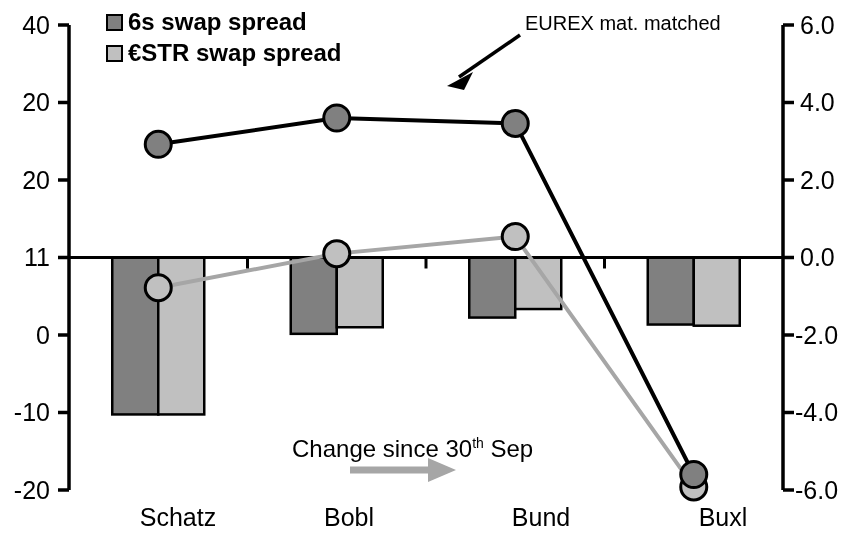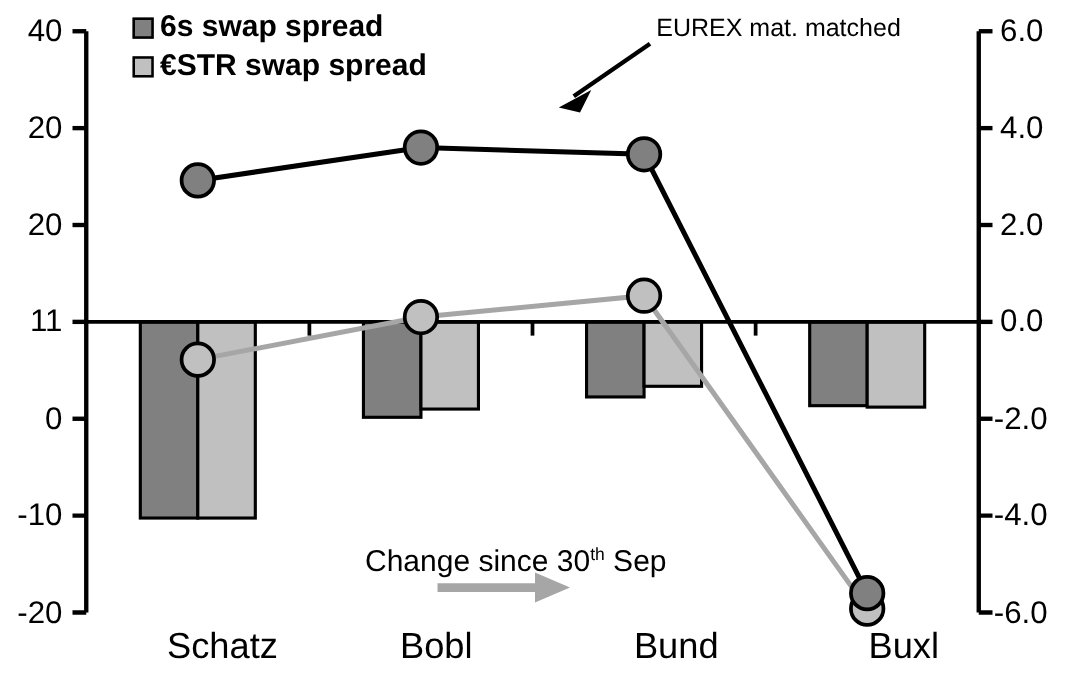--- a/index.html
+++ b/index.html
@@ -5,21 +5,21 @@
   html,body{margin:0;padding:0;background:#ffffff;}
   body{width:852px;height:539px;overflow:hidden;
        font-family:"Liberation Sans","DejaVu Sans",sans-serif;
        color:#000;}
   #chart-root{position:relative;width:852px;height:539px;padding-left:35px;}
 
   .tick-label{position:absolute;font-size:25px;line-height:25px;color:#000;white-space:nowrap;}
   .tick-label.left{text-align:right;}
   .tick-label.right{text-align:left;}
 
-  .cat-label{position:absolute;font-size:29px;line-height:25px;text-align:center;white-space:nowrap;}
+  .cat-label{position:absolute;font-size:25px;line-height:25px;text-align:center;white-space:nowrap;}
 
   .legend{position:absolute;left:106px;top:8px;}
   .legend-row{display:flex;align-items:center;height:28px;margin-bottom:3px;font-weight:bold;}
   .legend-swatch{width:17px;height:17px;border:2px solid #000;box-sizing:border-box;margin-right:5px;}
   .legend-text{font-size:24px;line-height:24px;white-space:nowrap;}
 
   .annot{position:absolute;font-size:20px;line-height:30px;white-space:nowrap;}
   .annot-curve{left:525px;top:8px;}
   .annot-change{left:292px;top:428px;font-size:24px;}
   .annot-change sup{font-size:14px;vertical-align:super;}

